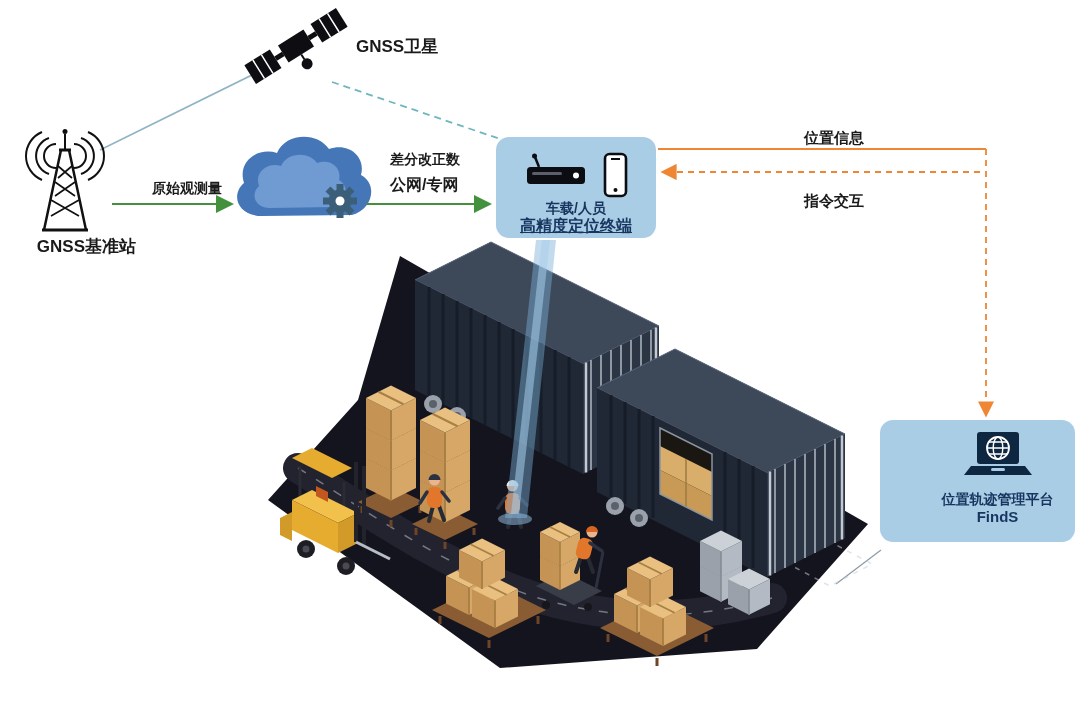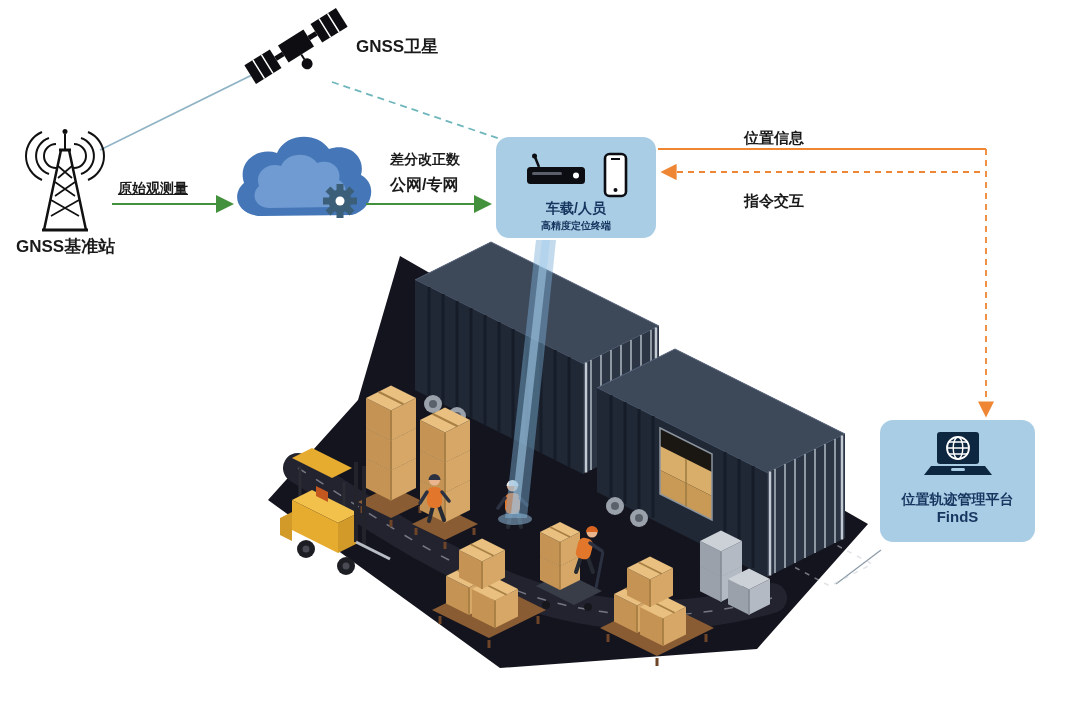--- a/index.html
+++ b/index.html
@@ -3,21 +3,21 @@
 <meta charset="utf-8">
 <style>
   html,body{margin:0;padding:0;background:#ffffff;}
   .canvas{
     position:relative;width:1080px;height:701px;background:#ffffff;overflow:hidden;
     font-family:"Liberation Sans","DejaVu Sans",sans-serif;color:#1a1a1a;border-radius:12px;
   }
   .scene-svg{position:absolute;left:0;top:0;width:1080px;height:701px;z-index:1;}
 
   .lbl{position:absolute;z-index:3;font-weight:600;color:#1a1a1a;white-space:nowrap;}
-  .lbl.center{text-align:left;}
+  .lbl.center{text-align:right;}
 
   .card{
     position:absolute;z-index:2;background:var(--box-fill,#aacde6);border-radius:13px;
     display:flex;flex-direction:column;align-items:center;
   }
   .card .icons{display:flex;align-items:center;gap:12px;}
   .card .cline{font-weight:bold;color:var(--box-text,#17365f);line-height:18px;}
 
   
   .lk-green{stroke:var(--arrow-green,#43903d);stroke-width:2;fill:none;}
@@ -241,21 +241,21 @@
       <path d="M542 240 L550 240 L519 514 L511 514 Z" fill="rgba(165,205,235,0.55)"></path>
       <ellipse cx="515" cy="519" rx="17" ry="6" fill="rgba(150,195,230,0.5)"></ellipse>
     </g>
   </svg>
 
   <div class="lbl" style="left:356px;top:35px;font-size:17px;">GNSS卫星</div>
 
   <div class="lbl center" style="left:16px;top:235px;width:120px;font-size:17px;">GNSS基准站</div>
 
 
-  <div class="lbl center" style="left:118px;top:180px;width:104px;font-size:14px;text-decoration:underline;">原始观测量</div>
+  <div class="lbl center" style="left:118px;top:180px;width:104px;font-size:14px;">原始观测量</div>
 
   <div class="lbl" style="left:390px;top:151px;font-size:14px;">差分改正数</div>
   <div class="lbl" style="left:390px;top:175px;font-size:16px;">公网/专网</div>
 
   <div class="lbl center" style="left:744px;top:129px;width:120px;font-size:15px;">位置信息</div>
   <div class="lbl center" style="left:744px;top:192px;width:120px;font-size:15px;">指令交互</div>
 
   <div class="card" style="left:496px;top:137px;width:160px;height:101px;">
     <div class="icons" style="margin-top:14px;">
       <svg width="66" height="48" viewBox="0 0 66 48">
@@ -265,24 +265,24 @@
         <rect x="7" y="21" width="30" height="3" rx="1.5" fill="#5a5f6b"></rect>
         <circle cx="51" cy="24.5" r="3" fill="#ffffff"></circle>
       </svg>
       <svg width="25" height="48" viewBox="0 0 25 48">
         <rect x="2" y="3" width="21" height="42" rx="4.5" fill="#ffffff" stroke="#0c0d12" stroke-width="2.6"></rect>
         <path d="M8 8 L17 8" stroke="#0c0d12" stroke-width="2"></path>
         <circle cx="12.5" cy="39" r="2" fill="#0c0d12"></circle>
       </svg>
     </div>
     <div class="cline" style="font-size:14px;">车载/人员</div>
-    <div class="cline" style="font-size:10px;">高精度定位终端</div>
+    <div class="cline" style="font-size:16px;text-decoration:underline;">高精度定位终端</div>
   </div>
 
-  <div class="card" style="left:880px;top:420px;width:155px;height:122px;">
+  <div class="card" style="left:880px;top:420px;width:155px;height:122px;padding-left:40px;">
     <svg width="72" height="54" viewBox="0 0 72 54" style="margin-top:10px;">
       <rect x="15" y="2" width="42" height="32" rx="3" fill="#0e2740"></rect>
       <circle cx="36" cy="18" r="11" stroke="#ffffff" stroke-width="1.8" fill="none"></circle>
       <ellipse cx="36" cy="18" rx="4.8" ry="11" stroke="#ffffff" stroke-width="1.4" fill="none"></ellipse>
       <path d="M25 18 L47 18 M27 12 L45 12 M27 24 L45 24" stroke="#ffffff" stroke-width="1.4"></path>
       <path d="M9 36 L63 36 L70 45 L2 45 Z" fill="#0e2740"></path>
       <rect x="29" y="38" width="14" height="3" rx="1.5" fill="#aacde6"></rect>
     </svg>
     <div class="cline" style="font-size:14px;margin-top:6px;">位置轨迹管理平台</div>
     <div class="cline" style="font-size:15px;text-align:center;">FindS</div>

